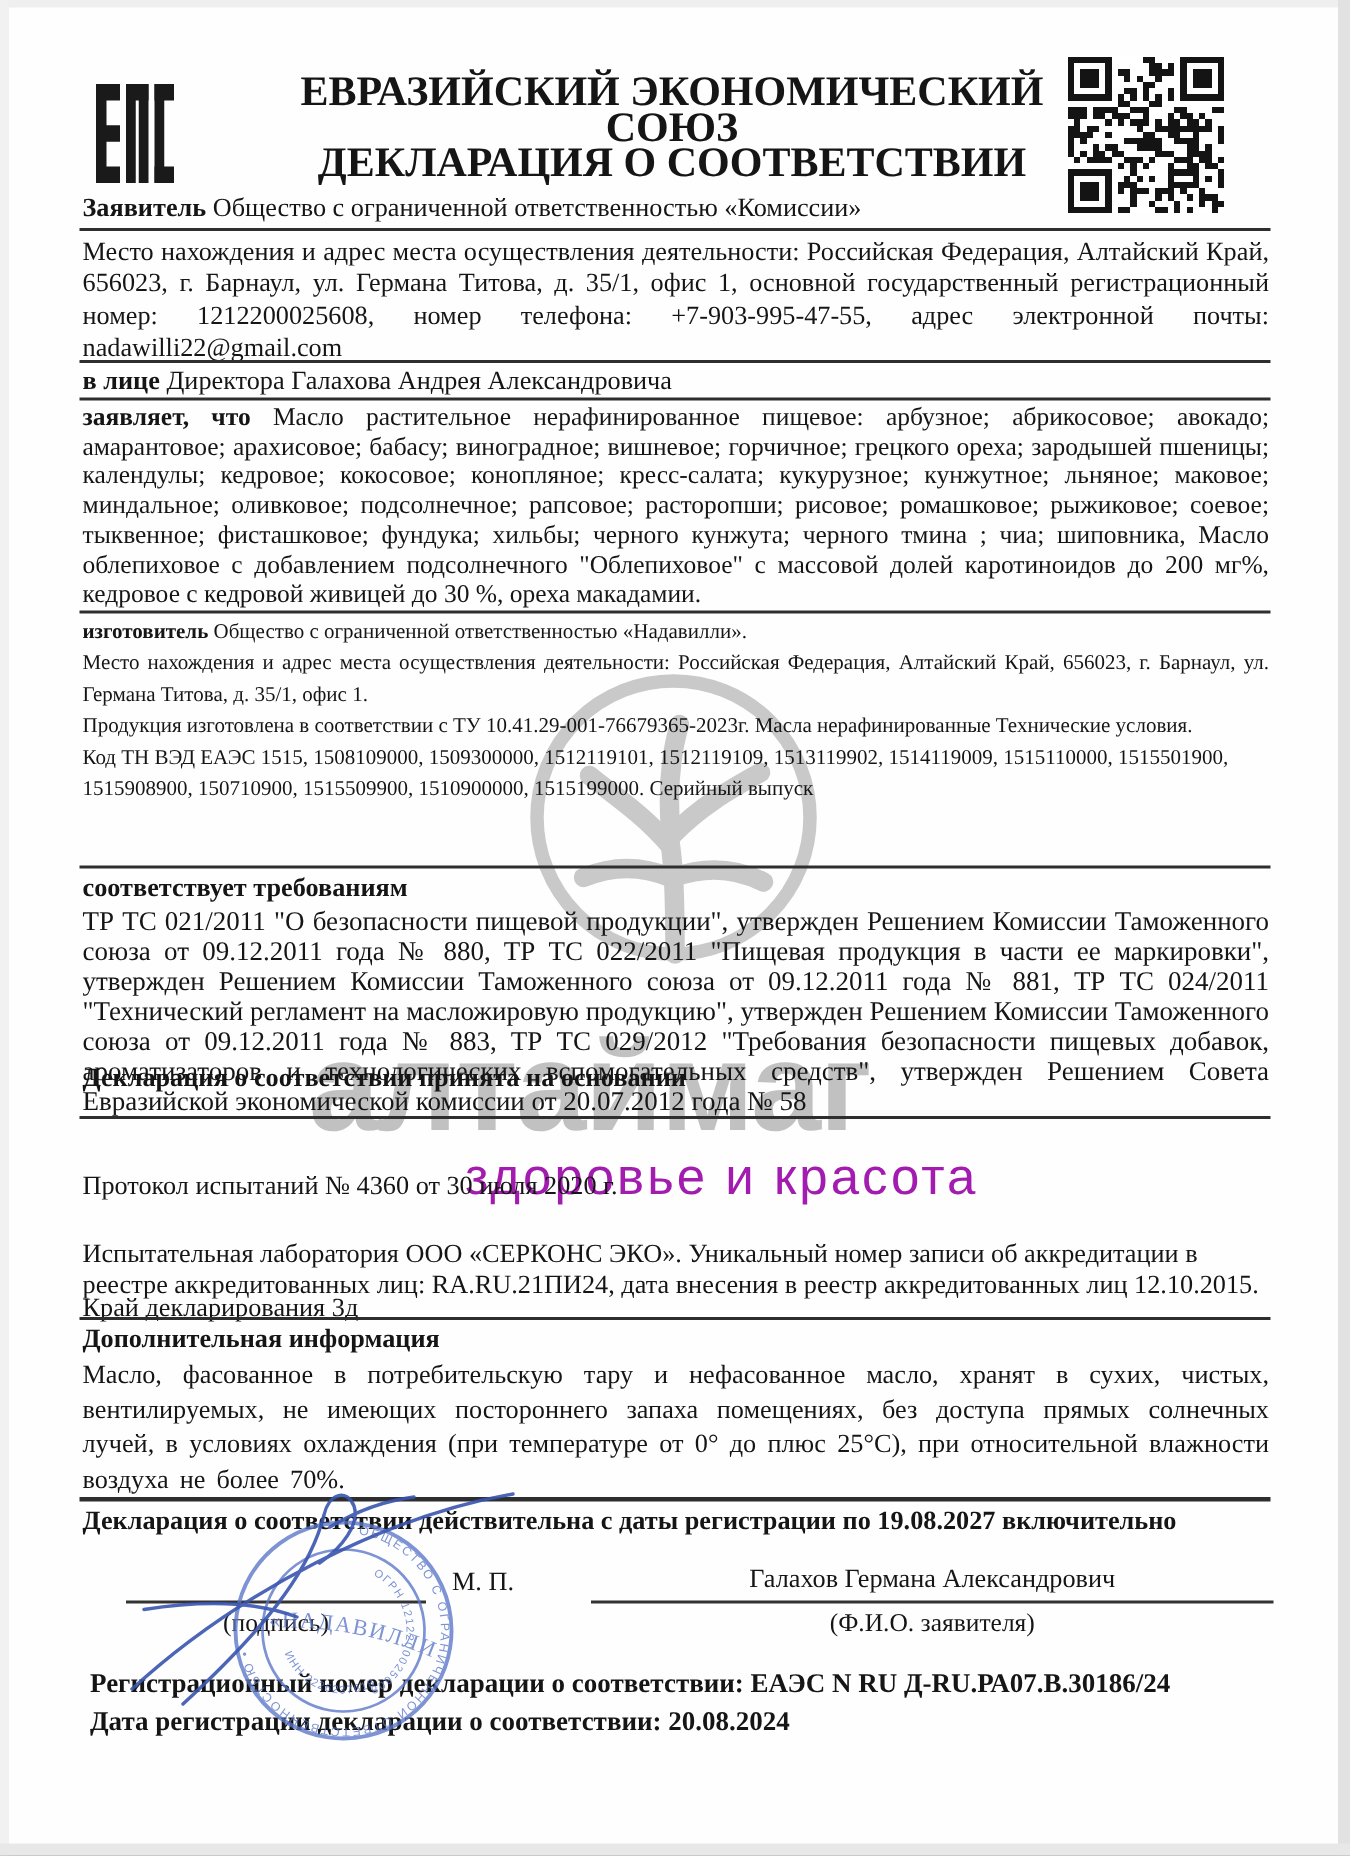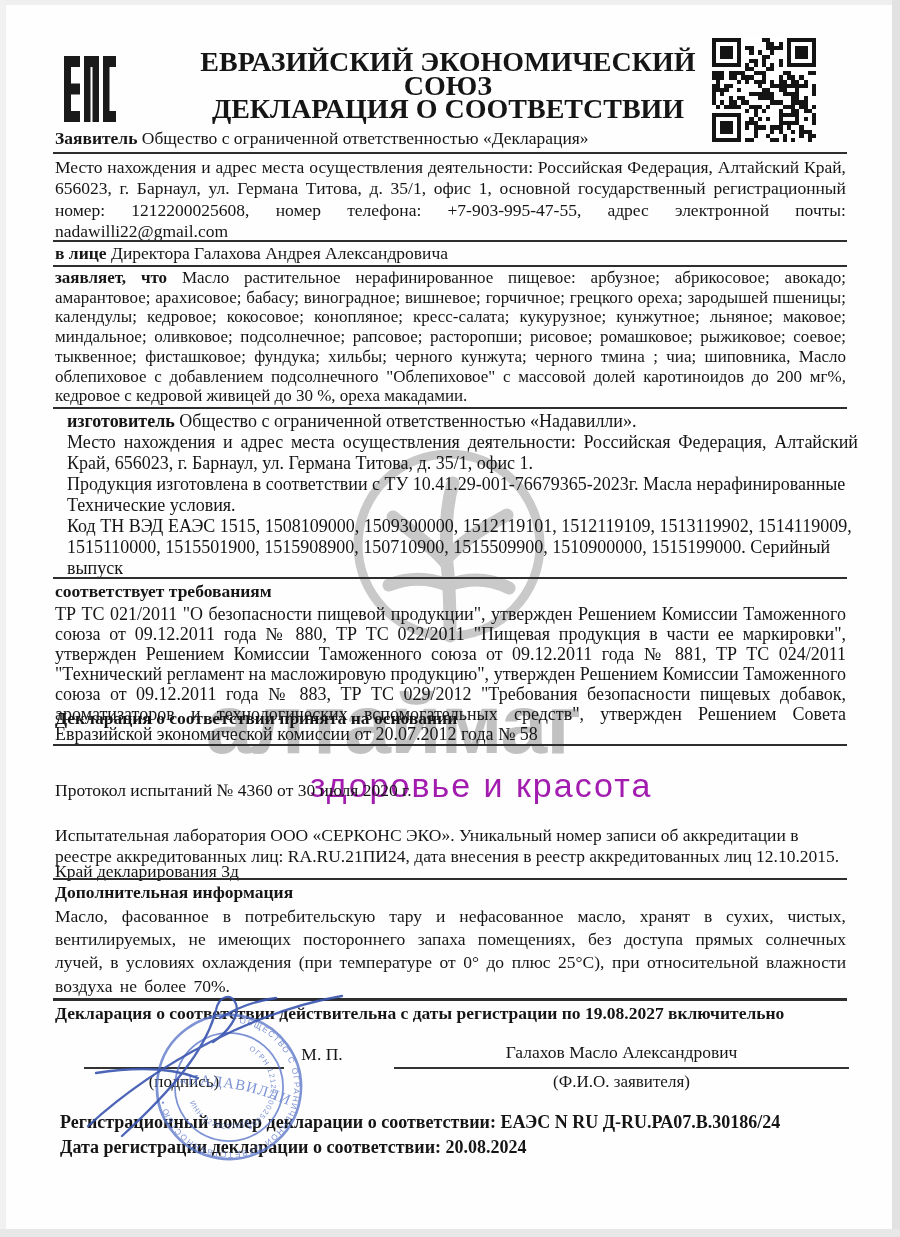--- a/index.html
+++ b/index.html
@@ -278,40 +278,40 @@
         <rect x="19" y="1" width="5" height="5" fill="#fff"></rect>
         <rect x="20" y="2" width="3" height="3" fill="#141414"></rect>
         <rect x="0" y="18" width="7" height="7"></rect>
         <rect x="1" y="19" width="5" height="5" fill="#fff"></rect>
         <rect x="2" y="20" width="3" height="3" fill="#141414"></rect>
       </svg>
     </div>
 
   <div class="abs t" style="left:55px;top:128px;width:791px;z-index:2;">
     <span class="b">Заявитель</span>
-    <span>Общество с ограниченной ответственностью «Декларация»</span>
+    <span>Общество с ограниченной ответственностью «Комиссии»</span>
   </div>
   <div class="hr" style="top:152px;z-index:2;"></div>
 
   <div class="abs t just" style="left:55px;top:157px;width:791px;z-index:2;">Место нахождения и адрес места осуществления деятельности: Российская Федерация, Алтайский Край, 656023, г. Барнаул, ул. Германа Титова, д. 35/1, офис 1, основной государственный регистрационный номер: 1212200025608, номер телефона: +7-903-995-47-55, адрес электронной почты: nadawilli22@gmail.com</div>
   <div class="hr" style="top:240px;z-index:2;"></div>
 
   <div class="abs t" style="left:55px;top:243px;width:791px;z-index:2;">
     <span class="b">в лице</span>
     <span>Директора Галахова Андрея Александровича</span>
   </div>
   <div class="hr" style="top:265px;z-index:2;"></div>
 
   <div class="abs just" style="left:55px;top:268px;width:791px;font-size:17px;line-height:19.7px;z-index:2;">
     <span class="b">заявляет, что</span>
     <span>Масло растительное нерафинированное пищевое: арбузное; абрикосовое; авокадо; амарантовое; арахисовое; бабасу; виноградное; вишневое;  горчичное; грецкого ореха; зародышей пшеницы; календулы; кедровое; кокосовое; конопляное; кресс-салата; кукурузное; кунжутное; льняное; маковое; миндальное; оливковое; подсолнечное; рапсовое; расторопши; рисовое; ромашковое; рыжиковое; соевое; тыквенное; фисташковое; фундука; хильбы; черного кунжута; черного тмина ; чиа; шиповника, Масло облепиховое с добавлением подсолнечного "Облепиховое" с массовой долей каротиноидов до 200 мг%,  кедровое с кедровой живицей до 30 %,  ореха макадамии.</span>
   </div>
   <div class="hr" style="top:407px;z-index:2;"></div>
 
-  <div class="abs" style="left:55px;top:411px;width:791px;font-size:18px;line-height:21px;z-index:2;margin-left:12px;">
+  <div class="abs" style="left:55px;top:411px;width:791px;font-size:14px;line-height:21px;z-index:2;">
     <div>
       <span class="b">изготовитель</span>
       <span>Общество с ограниченной ответственностью «Надавилли».</span>
     </div>
     <div class="just">Место нахождения и адрес места осуществления деятельности: Российская Федерация, Алтайский Край, 656023, г. Барнаул, ул. Германа Титова, д. 35/1, офис 1.</div>
     <div>Продукция изготовлена в соответствии с ТУ 10.41.29-001-76679365-2023г. Масла нерафинированные Технические условия.</div>
     <div>Код ТН ВЭД ЕАЭС 1515, 1508109000, 1509300000, 1512119101, 1512119109, 1513119902, 1514119009, 1515110000, 1515501900, 1515908900, 150710900, 1515509900, 1510900000, 1515199000. Серийный выпуск</div>
   </div>
   <div class="hr" style="top:577px;z-index:2;"></div>
 
@@ -327,21 +327,21 @@
 
   <div class="abs t b" style="left:55px;top:882px;width:791px;z-index:2;">Дополнительная информация</div>
   <div class="abs just" style="left:55px;top:905px;width:791px;font-size:17.5px;line-height:23.2px;word-spacing:3px;z-index:2;">Масло, фасованное в потребительскую тару и нефасованное масло, хранят в сухих, чистых, вентилируемых, не имеющих постороннего запаха помещениях, без доступа прямых солнечных лучей, в условиях охлаждения (при температуре от 0° до плюс 25°С), при относительной влажности воздуха не более 70%.</div>
   <div class="hr" style="top:998px;height:2.5px;z-index:2;"></div>
 
   <div class="abs t b" style="left:55px;top:1003px;width:791px;z-index:2;">Декларация о соответствии действительна с даты регистрации по 19.08.2027 включительно</div>
 
   <div class="abs" style="left:84px;top:1067px;width:200px;height:1.5px;background:#333;z-index:2;"></div>
   <div class="abs t center small-caption" style="left:84px;top:1071px;width:200px;z-index:2;">(подпись)</div>
   <div class="abs t center" style="left:267px;top:1044px;width:110px;z-index:2;">М. П.</div>
-  <div class="abs t center" style="left:394px;top:1042px;width:455px;z-index:2;">Галахов Масло Александрович</div>
+  <div class="abs t center" style="left:394px;top:1042px;width:455px;z-index:2;">Галахов Германа Александрович</div>
   <div class="abs" style="left:394px;top:1067px;width:455px;height:1.5px;background:#333;z-index:2;"></div>
   <div class="abs t center small-caption" style="left:394px;top:1071px;width:455px;z-index:2;">(Ф.И.О. заявителя)</div>
 
   <div class="abs b" style="left:60px;top:1110px;width:800px;font-size:18px;line-height:24.5px;z-index:2;">
     <div>Регистрационный номер декларации о соответствии: ЕАЭС N RU Д-RU.РА07.В.30186/24</div>
     <div>Дата регистрации декларации о соответствии: 20.08.2024</div>
   </div>
 
   <div class="abs" style="left:150px;top:1008px;z-index:6;opacity:.78;transform:rotate(9deg);">
     <svg width="158" height="158" viewBox="0 0 158 158">

